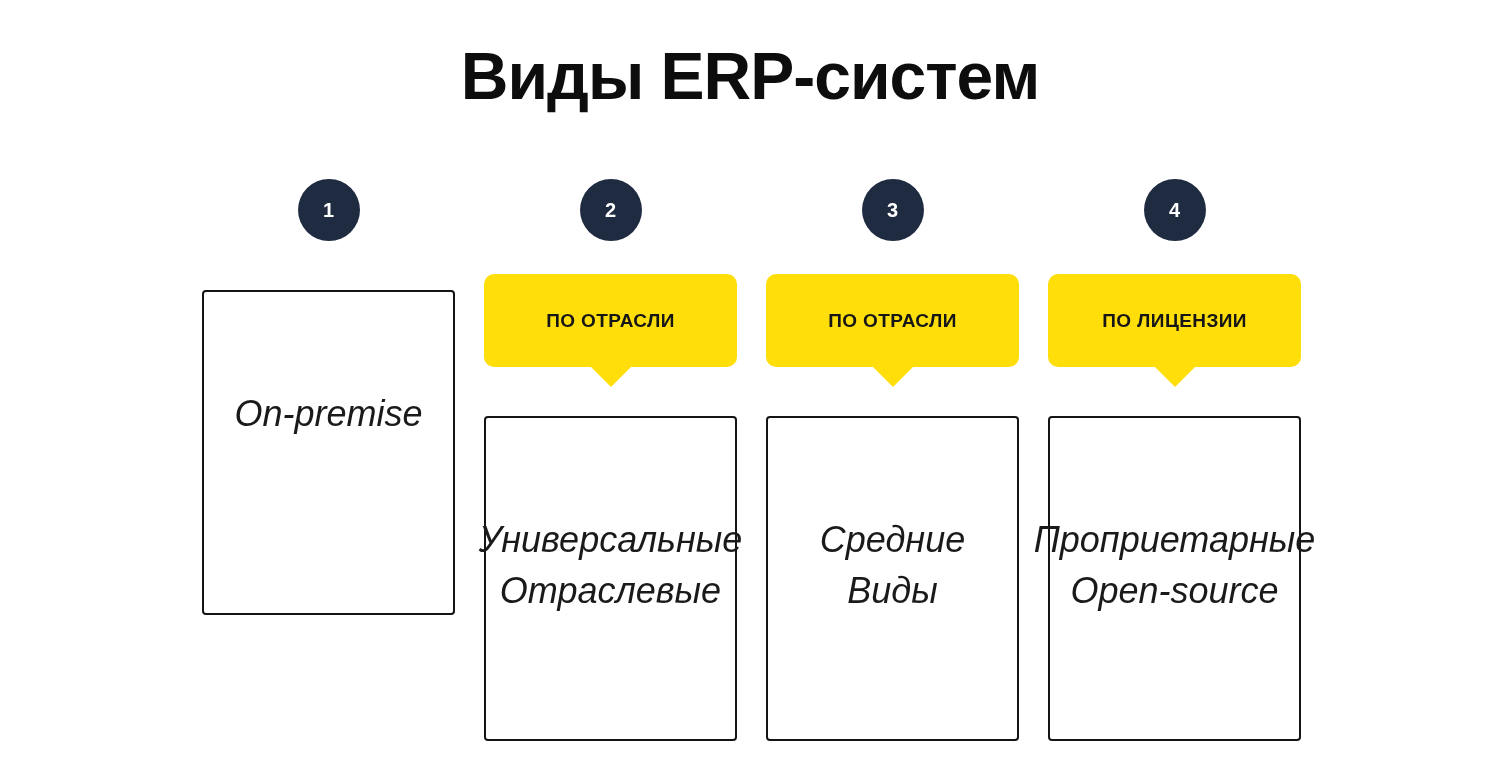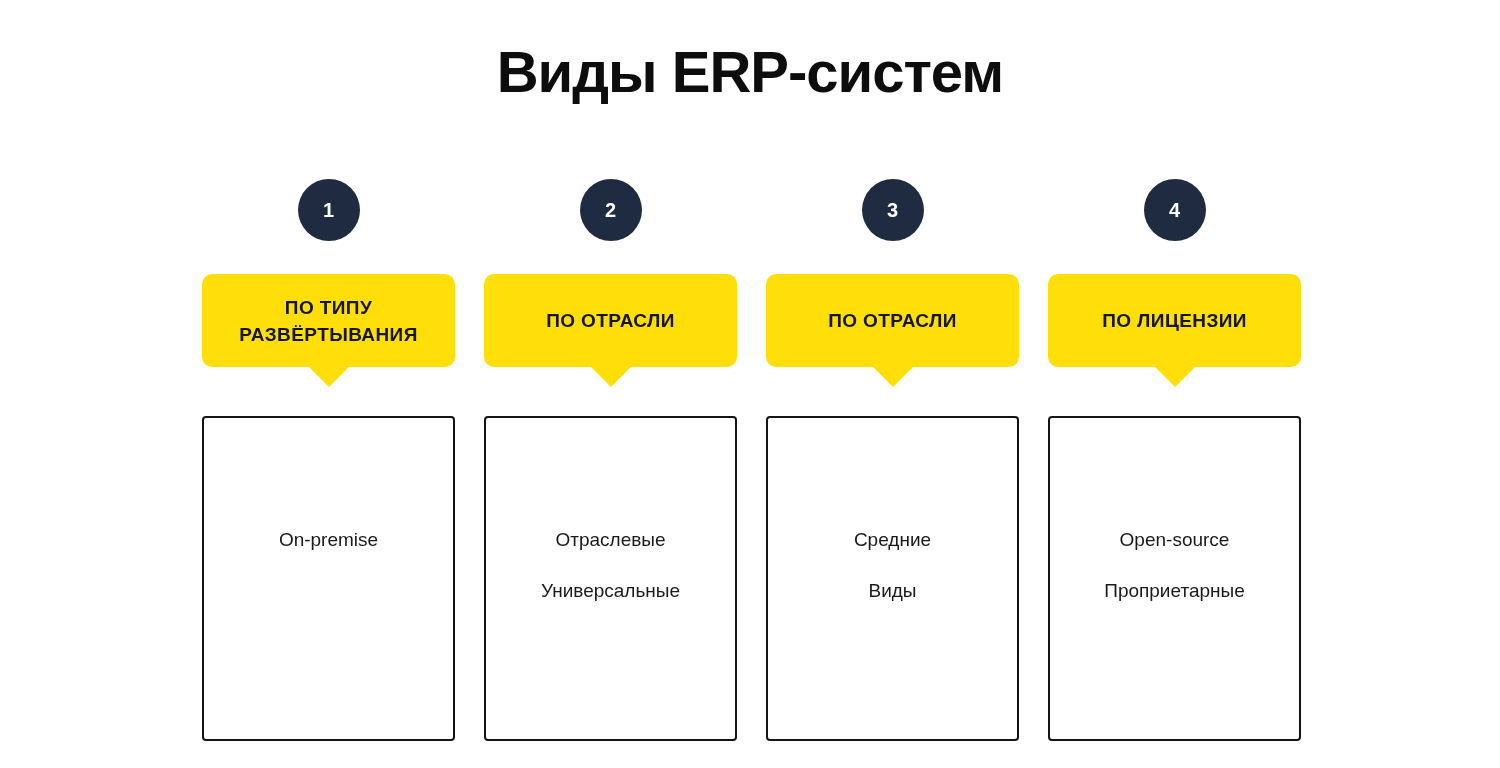--- a/index.html
+++ b/index.html
@@ -9,21 +9,21 @@
     font-family: "Liberation Sans", sans-serif;
     position: relative;
     overflow: hidden;
   }
   .title {
     position: absolute;
     top: 38px;
     left: 0;
     width: 1500px;
     text-align: center;
-    font-size: 58px;
+    font-size: 66px;
     font-weight: 700;
     letter-spacing: -1px;
     color: var(--title-color, #0d0d0d);
   }
   .columns {
     position: absolute;
     left: 202px;
     top: 179px;
     display: flex;
     gap: 29px;
@@ -83,59 +83,56 @@
     height: 325px;
     border: 2px solid var(--box-border, #141414);
     border-radius: 4px;
     background: #ffffff;
     display: flex;
     flex-direction: column;
     align-items: center;
     padding-top: 96px;
   }
   .item {
-    font-size: 19px;
+    font-size: 36px;
     line-height: 51px;
     color: var(--item-text, #1a1a1a);
     white-space: nowrap;
+    font-style: italic;
   }
 </style>
 </head>
 <body>
 
 <main class="canvas">
 
   <h1 class="title">Виды ERP-систем</h1>
 
   <div class="columns">
 
     <section class="column">
       <div class="circle">
         <span>1</span>
       </div>
-      <div class="tab">
-        <span class="tab-label">ПО ТИПУ РАЗВЁРТЫВАНИЯ</span>
-        <span class="tab-pointer"></span>
-      </div>
       <div class="box">
         <div class="item">On-premise</div>
       </div>
     </section>
 
     <section class="column">
       <div class="circle">
         <span>2</span>
       </div>
       <div class="tab">
         <span class="tab-label">ПО ОТРАСЛИ</span>
         <span class="tab-pointer"></span>
       </div>
       <div class="box">
+        <div class="item">Универсальные</div>
         <div class="item">Отраслевые</div>
-        <div class="item">Универсальные</div>
       </div>
     </section>
 
     <section class="column">
       <div class="circle">
         <span>3</span>
       </div>
       <div class="tab">
         <span class="tab-label">ПО ОТРАСЛИ</span>
         <span class="tab-pointer"></span>
@@ -148,19 +145,19 @@
 
     <section class="column">
       <div class="circle">
         <span>4</span>
       </div>
       <div class="tab">
         <span class="tab-label">ПО ЛИЦЕНЗИИ</span>
         <span class="tab-pointer"></span>
       </div>
       <div class="box">
+        <div class="item">Проприетарные</div>
         <div class="item">Open-source</div>
-        <div class="item">Проприетарные</div>
       </div>
     </section>
 
   </div>
 </main>
 
 </body></html>

